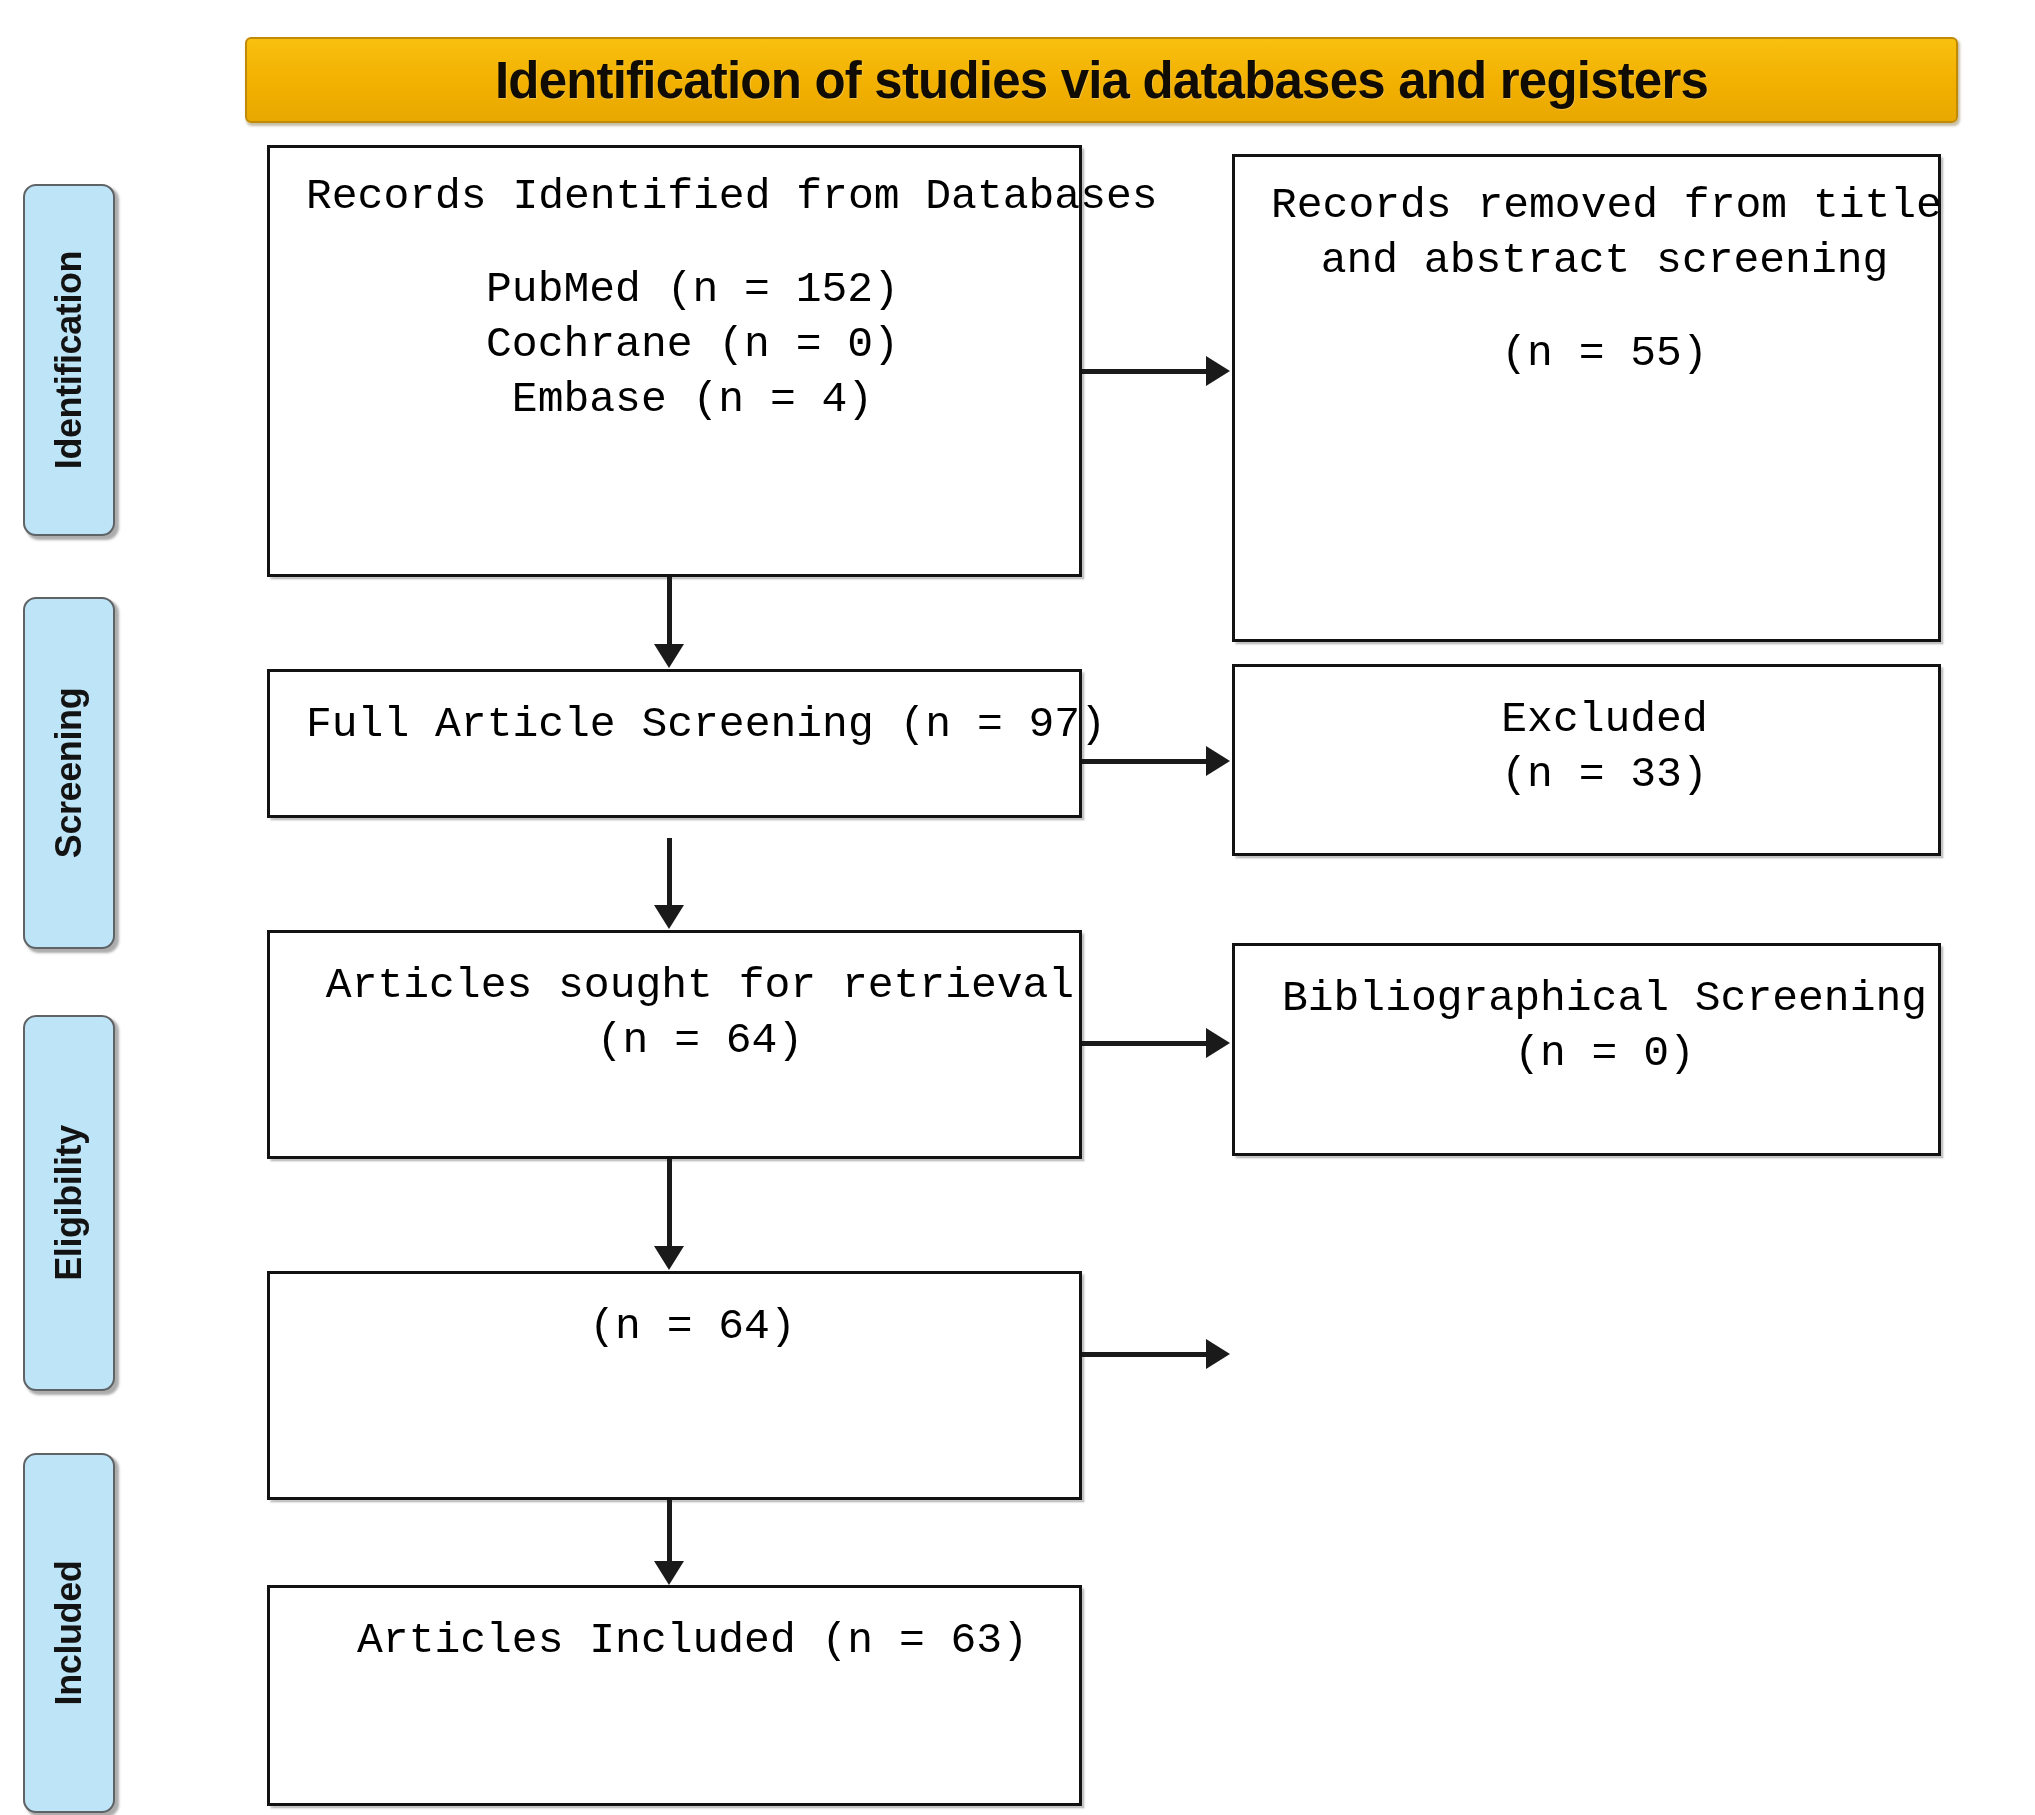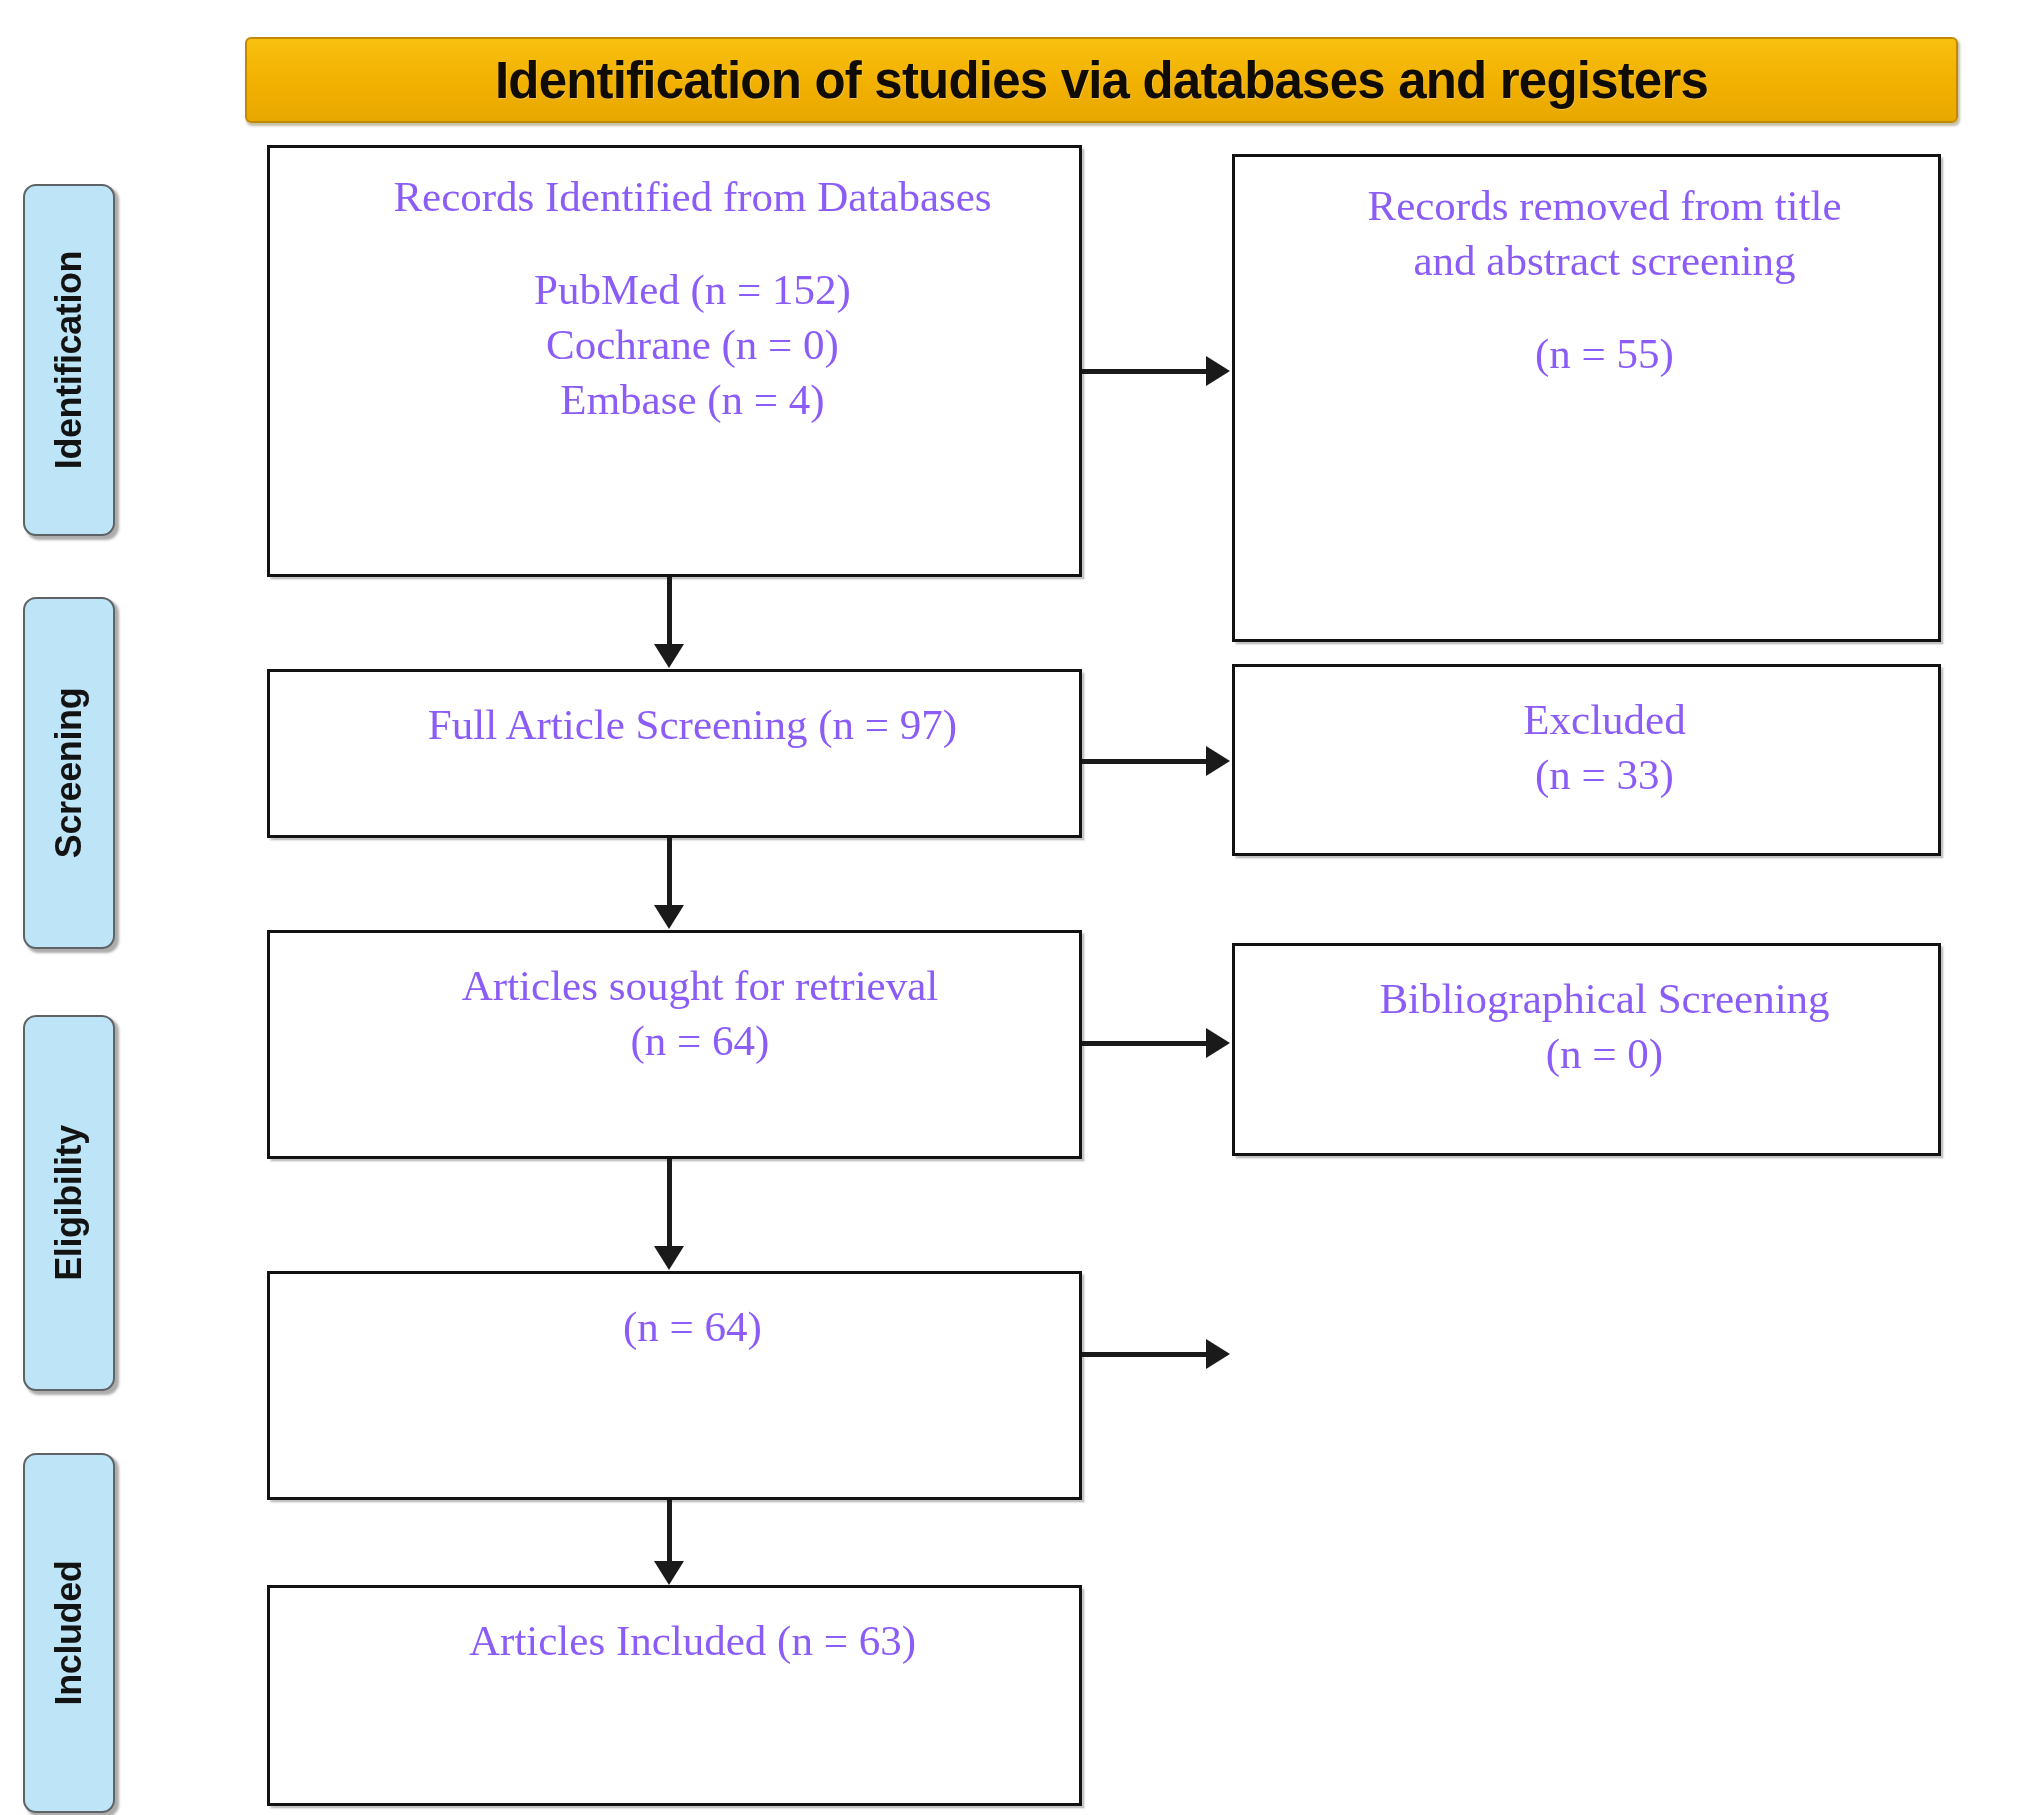--- a/index.html
+++ b/index.html
@@ -77,34 +77,34 @@
     position: absolute;
     background: #ffffff;
     border: 3.3px solid #121212;
     box-sizing: border-box;
     box-shadow: 3.3px 3.3px 1.6px rgba(60,60,60,0.30);
     padding-top: 21px;
     text-align: center;
   }
   .flow-box .box-line {
     display: block;
-    font-family: Liberation Serif, serif;
+    font-family: Liberation Mono, monospace;
     font-size: 43px;
     line-height: 1.28;
-    color: #8b5cf6;
+    color: #000000;
     white-space: nowrap;
     margin-left: 36px;
   }
   .flow-box .box-line.spacer-before { margin-top: 38px; }
   .flow-box.compact { padding-top: 24.5px; }
 
   
   #box-records-identified   { left: 267px;  top: 145px;  width: 815px;  height: 432px; }
   #box-records-removed      { left: 1232px; top: 154px;  width: 709px;  height: 488px; }
-  #box-full-screening       { left: 267px;  top: 669px;  width: 815px;  height: 169px; text-align: center; }
+  #box-full-screening       { left: 267px;  top: 669px;  width: 815px;  height: 149px; text-align: center; }
   #box-excluded             { left: 1232px; top: 664px;  width: 709px;  height: 192px; }
   #box-sought-retrieval     { left: 267px;  top: 930px; width: 815px;  height: 229px; padding-left: 15px; }
   #box-bibliographic        { left: 1232px; top: 943px; width: 709px;  height: 213px; }
   #box-eligibility          { left: 267px;  top: 1271px; width: 815px;  height: 229px; }
   #box-excluded-language    { left: 1232px; top: 1209px; width: 709px;  height: 278px; }
   #box-articles-included    { left: 267px;  top: 1585px; width: 815px;  height: 221px; }
 
   
   .arrow-h {
     position: absolute;

